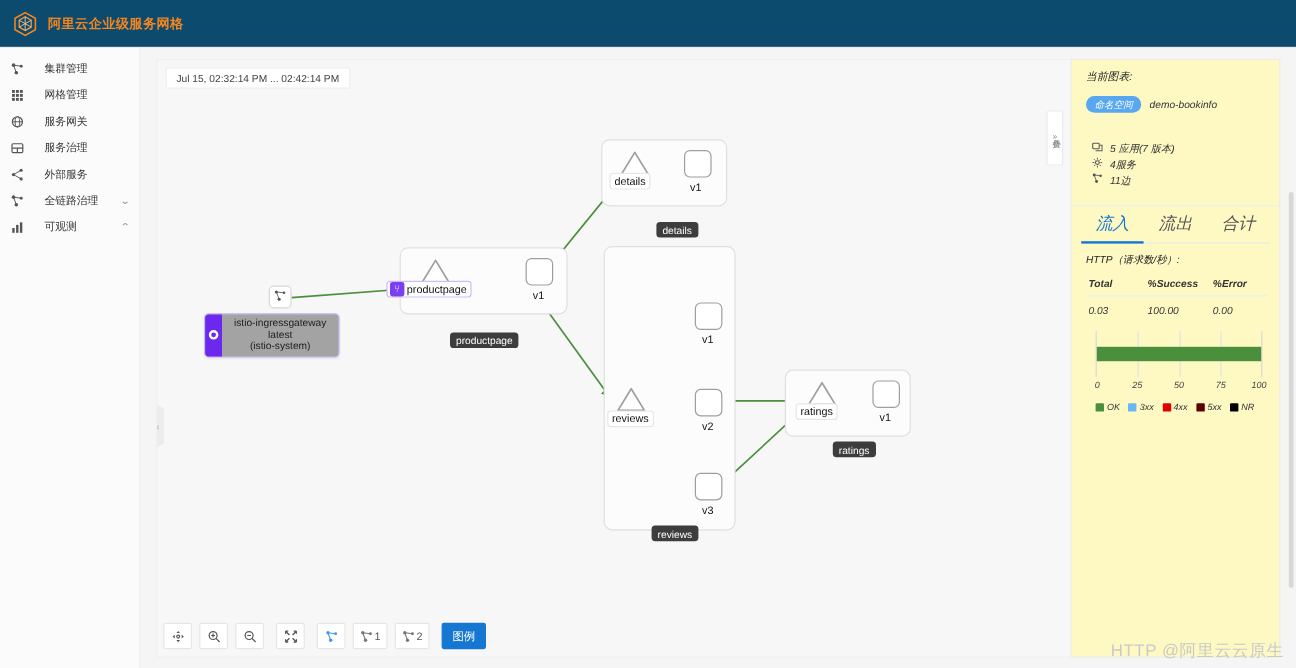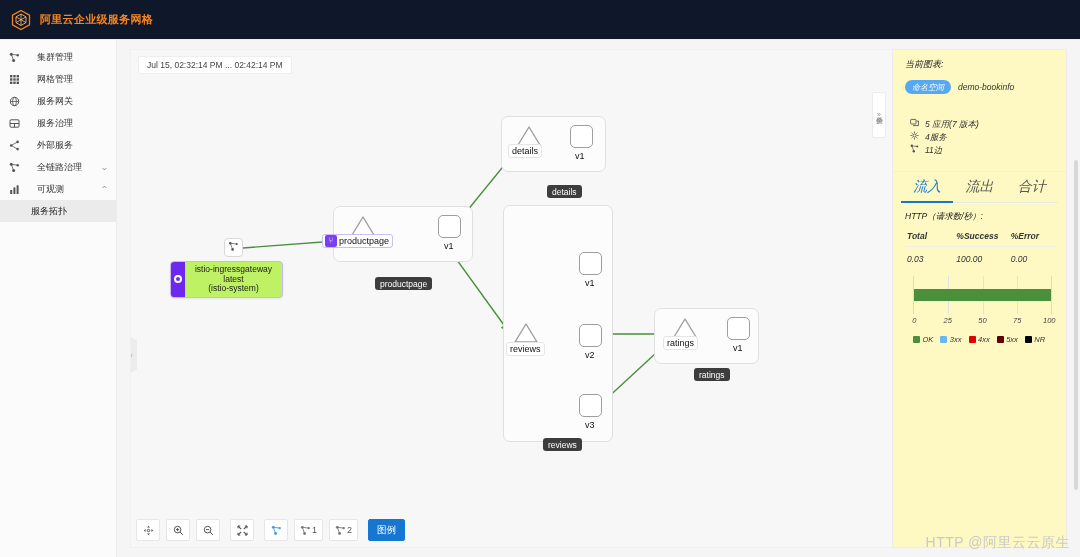--- a/index.html
+++ b/index.html
@@ -9,21 +9,21 @@
     overflow: hidden;
     background: #f2f3f5;
     font-family: "Liberation Sans", "DejaVu Sans", sans-serif;
     -webkit-font-smoothing: antialiased;
   }
   #app { position: relative; width: 1080px; height: 557px; background: #f5f5f5; }
 
   
   .topbar {
     position: absolute; left: 0; top: 0; width: 1080px; height: 40px;
-    background: #0f172a; border-bottom: 1px solid #ececec;
+    background: #0c4a6e; border-bottom: 1px solid #ececec;
     display: flex; align-items: center; padding-left: 10px;
   }
   .logo-mark { width: 22px; height: 22px; position: relative; flex: none; }
   .logo-mark svg { display:block; }
   .logo-text {
     margin-left: 8px; font-size: 11px; color: #f5861f; font-weight: bold;
     letter-spacing: .3px; white-space: nowrap;
   }
 
   
@@ -100,21 +100,21 @@
     width: 12px; height: 12px; background: #7b3ff2; border-radius: 2px;
     color: #fff; font-size: 8px; display: flex; align-items: center; justify-content: center;
     font-family: "DejaVu Sans", sans-serif;
   }
   .grp-tag {
     position: absolute; background: #3d3d3d; color: #fff; font-size: 8.5px;
     border-radius: 3px; padding: 1.5px 5px; white-space: nowrap;
   }
   .ingress-node {
     position: absolute; display: flex; align-items: center;
-    background: #bef264; border: 1px solid #c9b6f5; border-radius: 4px;
+    background: #a3a3a3; border: 1px solid #c9b6f5; border-radius: 4px;
     box-shadow: 0 1px 2px rgba(0,0,0,.08);
   }
   .ingress-node .side {
     width: 14px; align-self: stretch; background: #6d28f0;
     display: flex; align-items: center; justify-content: center;
     border-radius: 3px 0 0 3px;
   }
   .ingress-node .dot {
     width: 8px; height: 8px; border-radius: 50%; border: 2px solid #ffffff;
     background: #6d28f0;
@@ -333,23 +333,20 @@
               <rect x="1.2" y="6" width="2" height="4"></rect>
               <rect x="4.4" y="3.4" width="2" height="6.6"></rect>
               <rect x="7.6" y="1.3" width="2" height="8.7"></rect>
             </g>
           </svg>
       </span>
       <span class="nav-label">可观测</span>
       <span class="caret">⌃</span>
     </div>
 
-    <div class="nav-item sub active">
-      <span class="nav-label">服务拓扑</span>
-    </div>
   </div>
 
   <div class="content">
 
     <div class="canvas-panel">
 
       <div class="time-chip">Jul 15, 02:32:14 PM ... 02:42:14 PM</div>
 
       <div class="collapse-handle">
         <span>‹</span>

